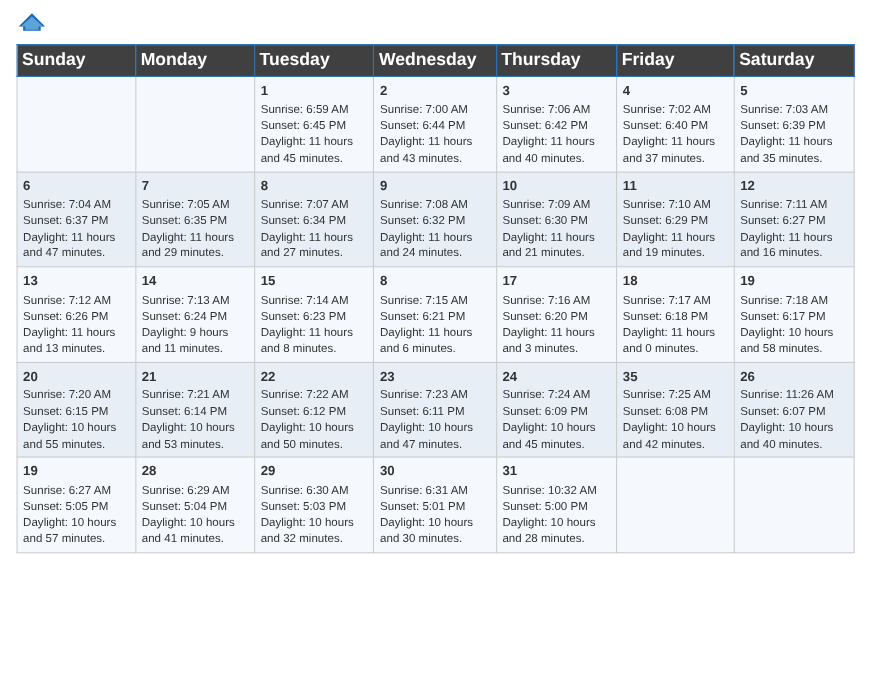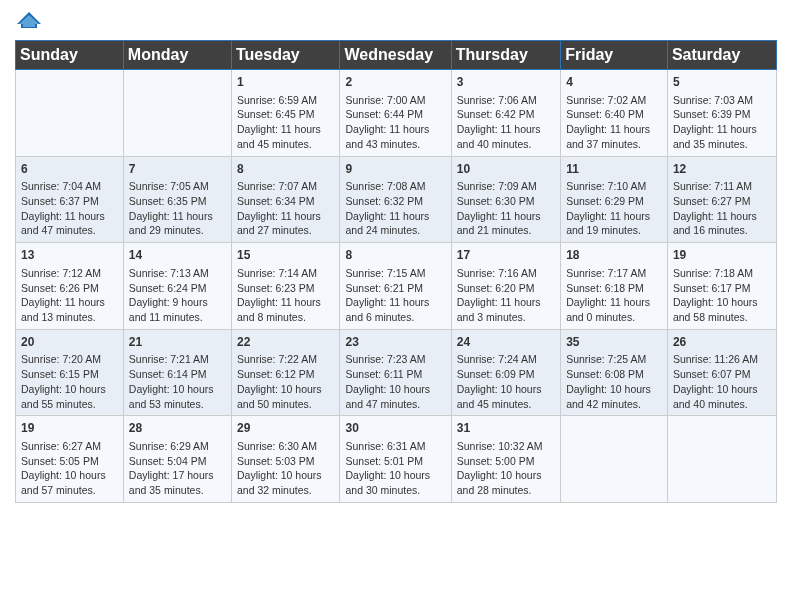--- a/index.html
+++ b/index.html
@@ -150,21 +150,21 @@
         <td><span class="day-num">20</span><span>Sunrise: 7:20 AM</span><br><span>Sunset: 6:15 PM</span><br><span>Daylight: 10 hours and 55 minutes.</span></td>
         <td><span class="day-num">21</span><span>Sunrise: 7:21 AM</span><br><span>Sunset: 6:14 PM</span><br><span>Daylight: 10 hours and 53 minutes.</span></td>
         <td><span class="day-num">22</span><span>Sunrise: 7:22 AM</span><br><span>Sunset: 6:12 PM</span><br><span>Daylight: 10 hours and 50 minutes.</span></td>
         <td><span class="day-num">23</span><span>Sunrise: 7:23 AM</span><br><span>Sunset: 6:11 PM</span><br><span>Daylight: 10 hours and 47 minutes.</span></td>
         <td><span class="day-num">24</span><span>Sunrise: 7:24 AM</span><br><span>Sunset: 6:09 PM</span><br><span>Daylight: 10 hours and 45 minutes.</span></td>
         <td><span class="day-num">35</span><span>Sunrise: 7:25 AM</span><br><span>Sunset: 6:08 PM</span><br><span>Daylight: 10 hours and 42 minutes.</span></td>
         <td><span class="day-num">26</span><span>Sunrise: 11:26 AM</span><br><span>Sunset: 6:07 PM</span><br><span>Daylight: 10 hours and 40 minutes.</span></td>
       </tr>
       <tr>
         <td><span class="day-num">19</span><span>Sunrise: 6:27 AM</span><br><span>Sunset: 5:05 PM</span><br><span>Daylight: 10 hours and 57 minutes.</span></td>
-        <td><span class="day-num">28</span><span>Sunrise: 6:29 AM</span><br><span>Sunset: 5:04 PM</span><br><span>Daylight: 17 hours and 35 minutes.</span></td>
+        <td><span class="day-num">28</span><span>Sunrise: 6:29 AM</span><br><span>Sunset: 5:04 PM</span><br><span>Daylight: 10 hours and 41 minutes.</span></td>
         <td><span class="day-num">29</span><span>Sunrise: 6:30 AM</span><br><span>Sunset: 5:03 PM</span><br><span>Daylight: 10 hours and 32 minutes.</span></td>
         <td><span class="day-num">30</span><span>Sunrise: 6:31 AM</span><br><span>Sunset: 5:01 PM</span><br><span>Daylight: 10 hours and 30 minutes.</span></td>
         <td><span class="day-num">31</span><span>Sunrise: 10:32 AM</span><br><span>Sunset: 5:00 PM</span><br><span>Daylight: 10 hours and 28 minutes.</span></td>
         <td class="empty-cell"></td>
         <td class="empty-cell"></td>
       </tr>
     </tbody>
 </table>
 
 </body></html>

